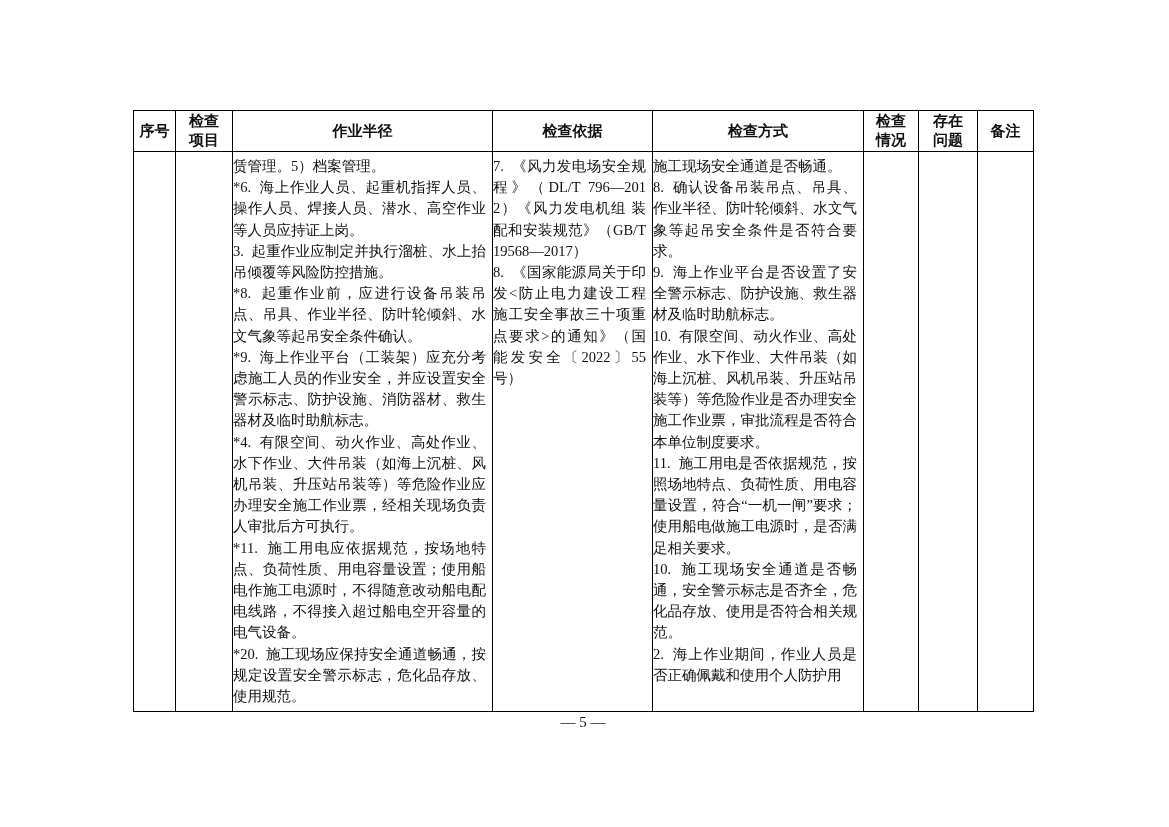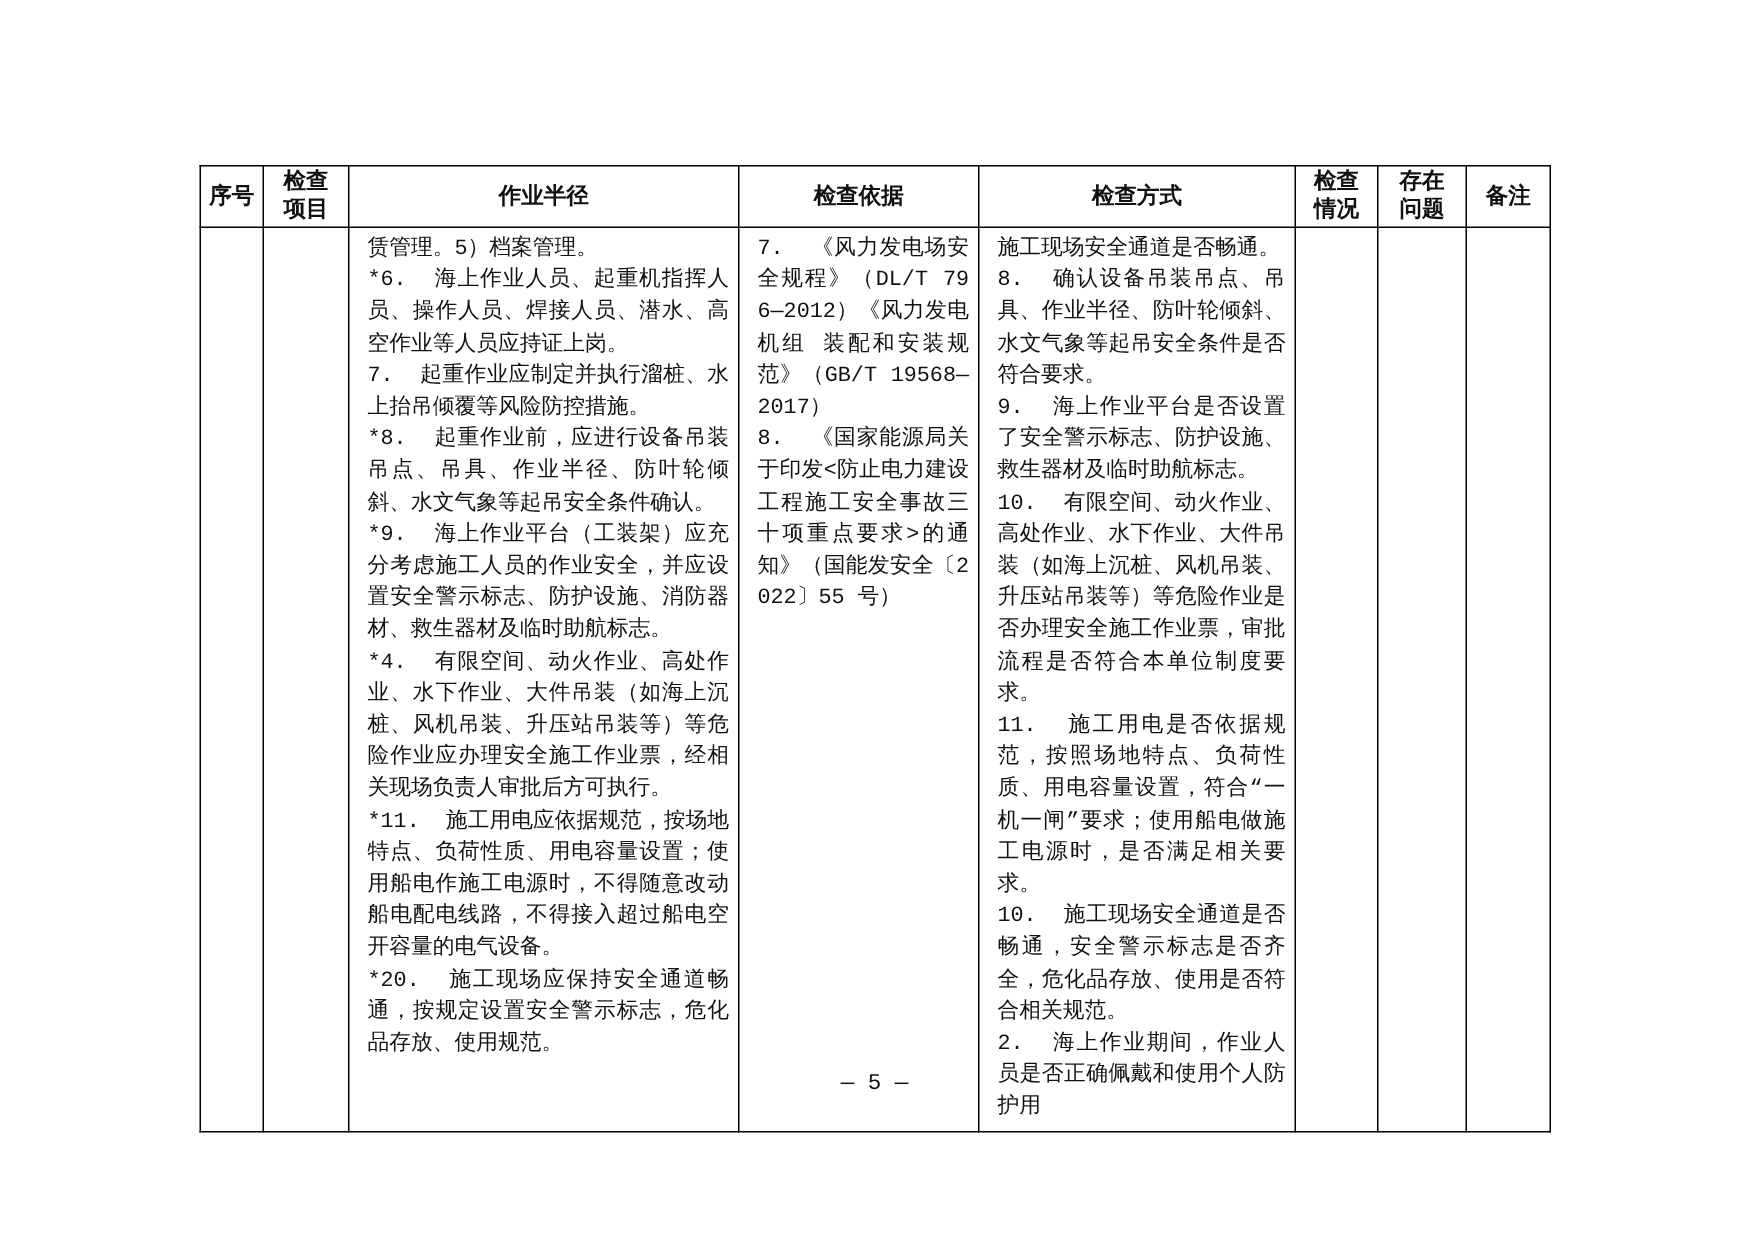--- a/index.html
+++ b/index.html
@@ -3,21 +3,21 @@
 <meta charset="utf-8">
 <style>
   * { box-sizing: border-box; }
   html, body { margin: 0; padding: 0; background: #ffffff; }
   .page {
     position: relative;
     width: 1169px;
     height: 827px;
     background: #ffffff;
     color: #1a1a1a;
-    font-family: Liberation Mono, monospace;
+    font-family: Liberation Serif, serif;
     overflow: hidden;
   }
   table.checklist {
     position: absolute;
     left: 133px;
     top: 110px;
     width: 900px;
     border-collapse: collapse;
     table-layout: fixed;
   }
@@ -31,21 +31,21 @@
     font-weight: bold;
     line-height: 19px;
     text-align: center;
     vertical-align: middle;
     white-space: pre-line;
     color: #111111;
   }
   .checklist tbody td {
     height: 551px;
     vertical-align: top;
-    padding: 4px 6px 4px 12px;
+    padding: 4px 6px 4px 0;
   }
   .para {
     margin: 0;
     font-size: 14.5px;
     line-height: 21.2px;
     color: #111111;
     text-align: justify;
     white-space: pre-wrap;
     word-break: break-all;
   }
@@ -90,21 +90,21 @@
         <th>备注</th>
       </tr>
     </thead>
     <tbody>
       <tr>
         <td></td>
         <td></td>
         <td>
           <p class="para">赁管理。5）档案管理。</p>
           <p class="para">*6.  海上作业人员、起重机指挥人员、操作人员、焊接人员、潜水、高空作业等人员应持证上岗。</p>
-          <p class="para">7.  起重作业应制定并执行溜桩、水上抬吊倾覆等风险防控措施。</p>
+          <p class="para">3.  起重作业应制定并执行溜桩、水上抬吊倾覆等风险防控措施。</p>
           <p class="para">*8.  起重作业前，应进行设备吊装吊点、吊具、作业半径、防叶轮倾斜、水文气象等起吊安全条件确认。</p>
           <p class="para">*9.  海上作业平台（工装架）应充分考虑施工人员的作业安全，并应设置安全警示标志、防护设施、消防器材、救生器材及临时助航标志。</p>
           <p class="para">*4.  有限空间、动火作业、高处作业、水下作业、大件吊装（如海上沉桩、风机吊装、升压站吊装等）等危险作业应办理安全施工作业票，经相关现场负责人审批后方可执行。</p>
           <p class="para">*11.  施工用电应依据规范，按场地特点、负荷性质、用电容量设置；使用船电作施工电源时，不得随意改动船电配电线路，不得接入超过船电空开容量的电气设备。</p>
           <p class="para">*20.  施工现场应保持安全通道畅通，按规定设置安全警示标志，危化品存放、使用规范。</p>
         </td>
         <td>
           <p class="para">7.  《风力发电场安全规程》（DL/T 796—2012）《风力发电机组 装配和安装规范》（GB/T 19568—2017）</p>
           <p class="para">8.  《国家能源局关于印发&lt;防止电力建设工程施工安全事故三十项重点要求&gt;的通知》（国能发安全〔2022〕55 号）</p>
         </td>

